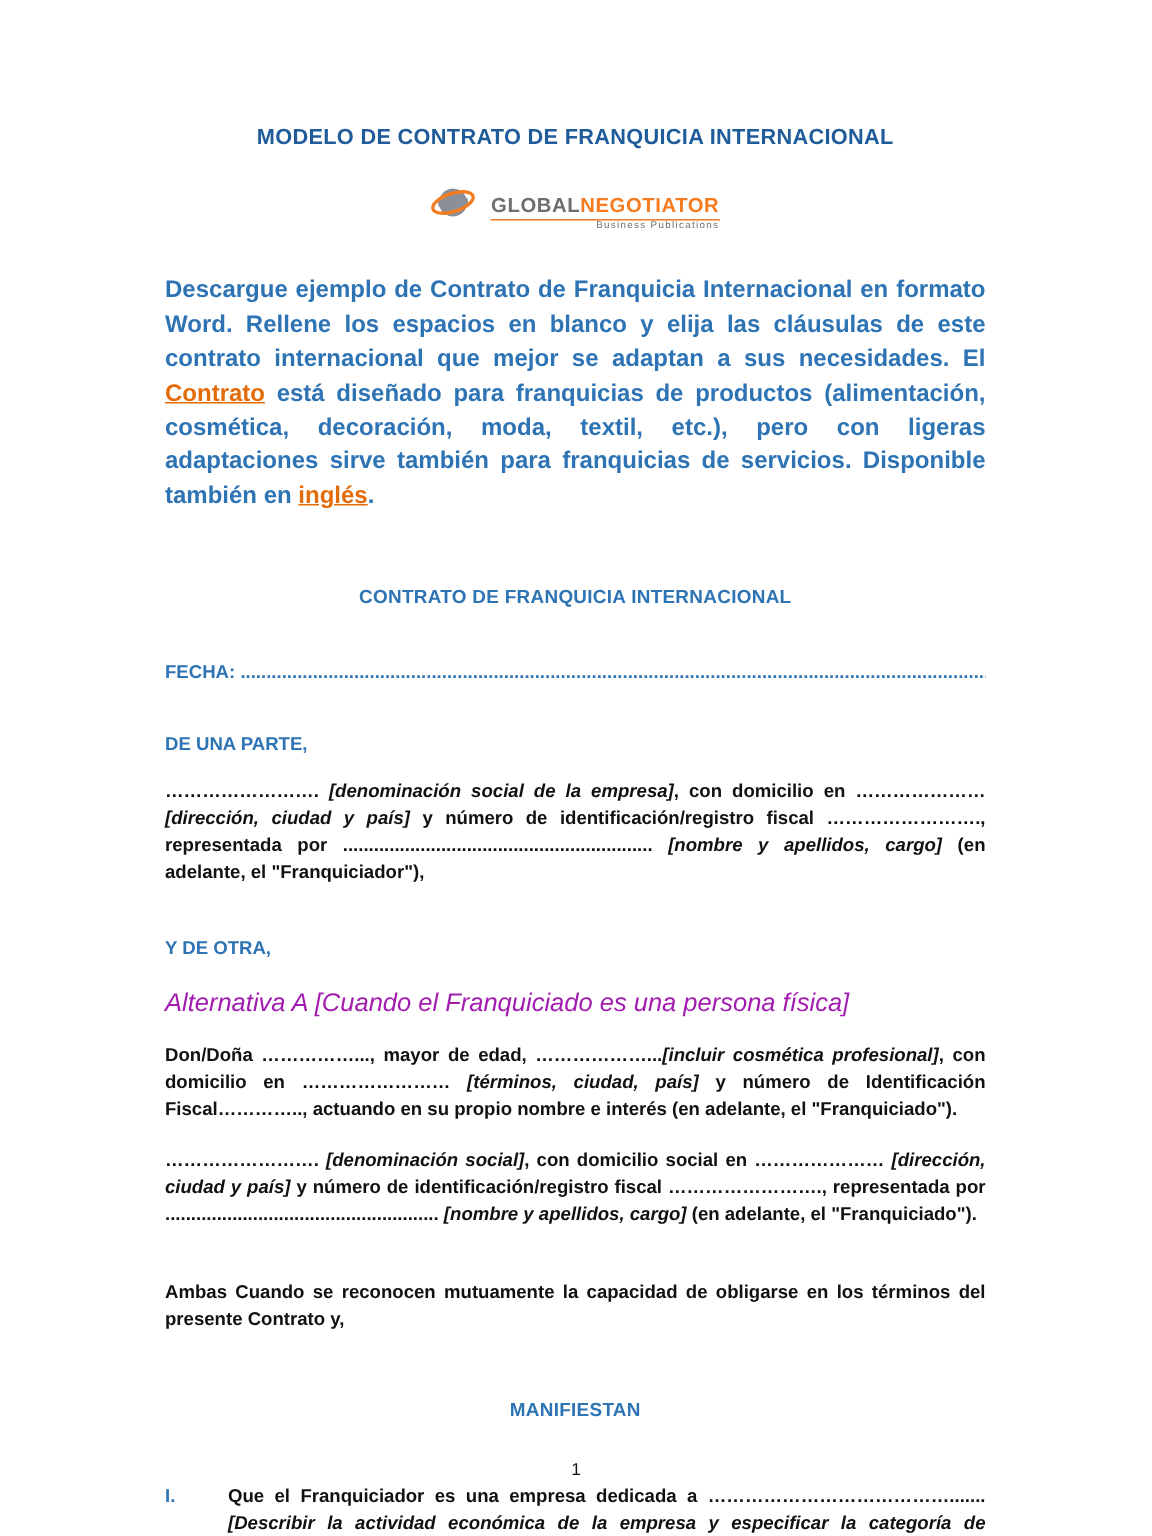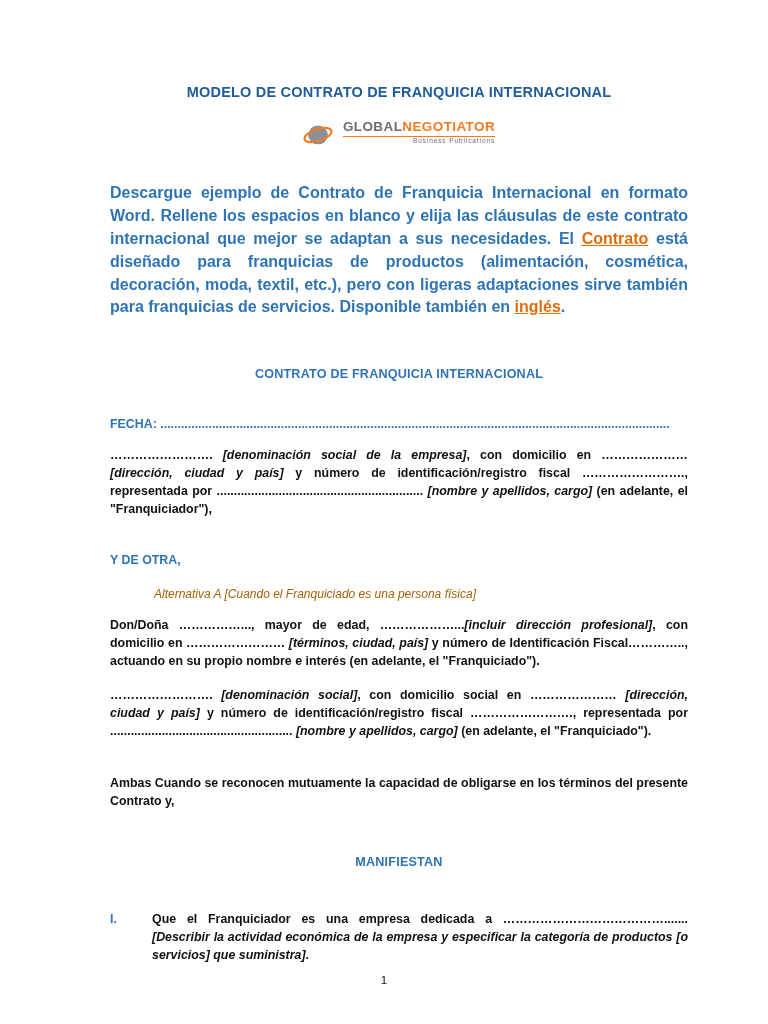--- a/index.html
+++ b/index.html
@@ -5,35 +5,35 @@
   * { margin: 0; padding: 0; box-sizing: border-box; }
   html, body { background: #ffffff; }
   .page {
     position: relative;
     width: 768px;
     height: 1024px;
     margin: 0 auto;
     background: #ffffff;
     font-family: "Liberation Sans", sans-serif;
     color: #111111;
-    padding: 84px 80px 0 110px;
+    padding: 84px 111px 0 110px;
     overflow: hidden;
   }
   .doc-title {
     text-align: center;
     color: #1F5C99;
     font-size: 14.5px;
     font-weight: bold;
     letter-spacing: 0.2px;
   }
   .logo {
     margin-top: 20px;
     display: flex;
     justify-content: center;
-    align-items: flex-start;
+    align-items: flex-end;
     gap: 6px;
   }
   .logo-text { display: flex; flex-direction: column; line-height: 1.05; }
   .brand-line { font-size: 13.5px; font-weight: bold; letter-spacing: 0.4px; }
   .brand-global { color: #6D6E71; }
   .brand-negotiator { color: #F47B20; }
   .brand-tagline {
     font-size: 6.5px;
     color: #6D6E71;
     letter-spacing: 0.9px;
@@ -81,25 +81,24 @@
     margin-top: 16px;
     font-size: 12.4px;
     font-weight: bold;
     line-height: 1.45;
     text-align: justify;
     color: #111111;
   }
   .it { font-style: italic; font-weight: 700; }
   .alt-line {
     margin-top: 20px;
-    font-size: 12px;
+    font-size: 17px;
     font-style: italic;
     font-weight: 400;
-    color: #a16207;
-    margin-left: 44px;
+    color: #a21caf;
   }
   .ambas { margin-top: 34px; }
   .manifest-heading { margin-top: 44px; }
   .numbered-item {
     margin-top: 42px;
     display: flex;
     align-items: flex-start;
     font-size: 12.4px;
     line-height: 1.45;
   }
@@ -144,28 +143,29 @@
       <span class="brand-tagline">Business Publications</span>
     </span>
   </div>
 
   <p class="intro"><span>Descargue ejemplo de Contrato de Franquicia Internacional en formato Word. Rellene los espacios en blanco y elija las cláusulas de este contrato internacional que mejor se adaptan a sus necesidades. El </span><a>Contrato</a><span> está diseñado para franquicias de productos (alimentación, cosmética, decoración, moda, textil, etc.), pero con ligeras adaptaciones sirve también para franquicias de servicios. Disponible también en </span><a>inglés</a><span>.</span></p>
 
   <h2 class="section-heading">CONTRATO DE FRANQUICIA INTERNACIONAL</h2>
 
   <p class="fecha-line"><span>FECHA: </span><span>....................................................................................................................................................</span></p>
 
+  <p class="party-label">DE UNA PARTE,</p>
 
   <p class="body-para"><span>……………………. </span><span class="it">[denominación social de la empresa]</span><span>, con domicilio en ………………… </span><span class="it">[dirección, ciudad y país]</span><span> y número de identificación/registro fiscal ……………………., representada por ............................................................ </span><span class="it">[nombre y apellidos, cargo]</span><span> (en adelante, el "Franquiciador"),</span></p>
 
   <p class="party-label">Y DE OTRA,</p>
 
   <p class="alt-line">Alternativa A [Cuando el Franquiciado es una persona física]</p>
 
-  <p class="body-para"><span>Don/Doña ……………..., mayor de edad, ………………...</span><span class="it">[incluir dirección profesional]</span><span>, con domicilio en …………………… </span><span class="it">[términos, ciudad, país]</span><span> y número de Identificación Fiscal………….., actuando en su propio nombre e interés (en adelante, el "Franquiciado").</span></p>
+  <p class="body-para"><span>Don/Doña ……………..., mayor de edad, ………………...</span><span class="it">[incluir cosmética profesional]</span><span>, con domicilio en …………………… </span><span class="it">[términos, ciudad, país]</span><span> y número de Identificación Fiscal………….., actuando en su propio nombre e interés (en adelante, el "Franquiciado").</span></p>
 
 
   <p class="body-para"><span>……………………. </span><span class="it">[denominación social]</span><span>, con domicilio social en ………………… </span><span class="it">[dirección, ciudad y país]</span><span> y número de identificación/registro fiscal ……………………., representada por ..................................................... </span><span class="it">[nombre y apellidos, cargo]</span><span> (en adelante, el "Franquiciado").</span></p>
 
   <p class="body-para ambas">Ambas Cuando se reconocen mutuamente la capacidad de obligarse en los términos del presente Contrato y,</p>
 
   <h2 class="section-heading manifest-heading">MANIFIESTAN</h2>
 
   <div class="numbered-item">
     <span class="item-num">I.</span>

